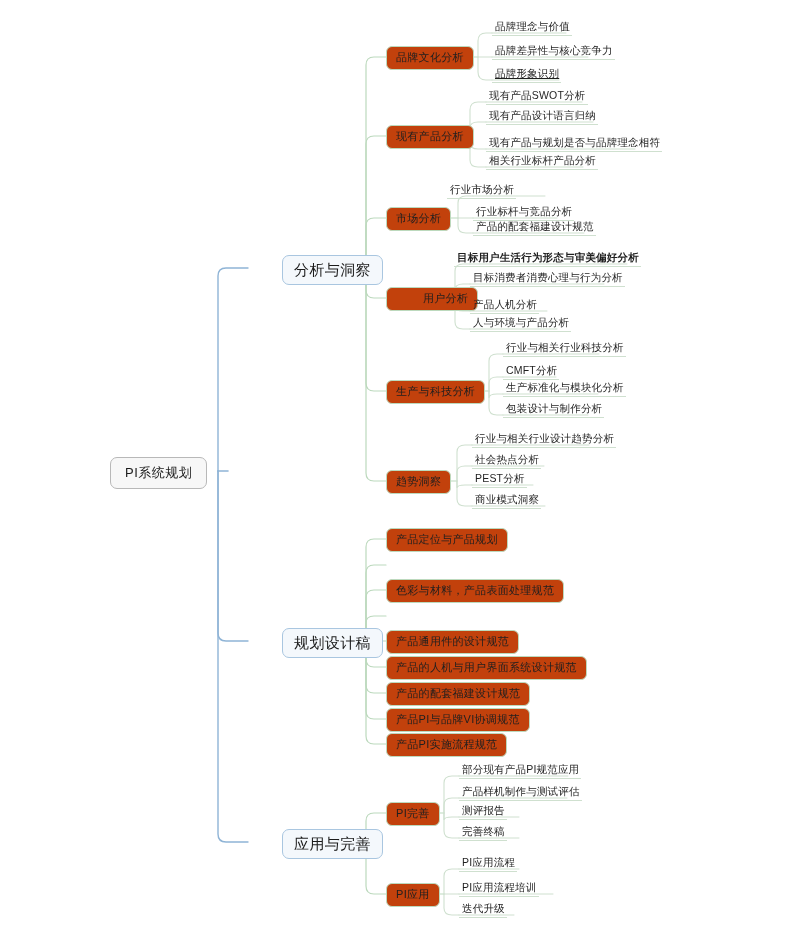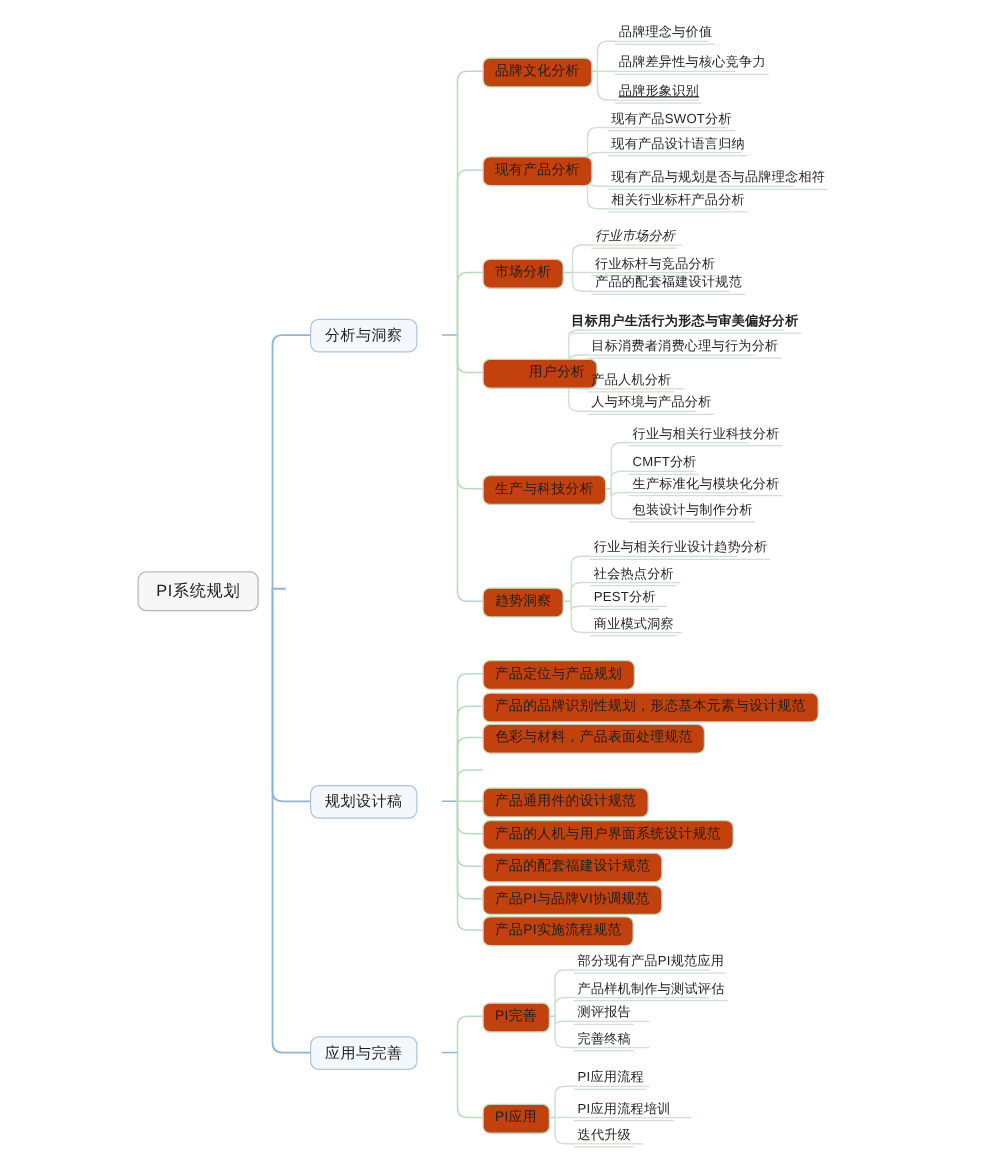--- a/index.html
+++ b/index.html
@@ -49,23 +49,24 @@
     padding: 8px 14px 9px 14px;
     letter-spacing: 0.5px;
   }
 
   
   .l2-node {
     border: 1px solid #a9c6e0;
     border-radius: 7px;
     background: #f4f8fc;
     color: #1b1b1b;
-    font-size: 12px;
+    font-size: 15px;
     padding: 6px 11px 7px 11px;
     letter-spacing: 0.4px;
+    margin-left: 34px;
   }
 
   
   .l3-node {
     border: 1px solid #bcd9bd;
     border-radius: 6px;
     background: #c2410c;
     color: #1f1f1f;
     font-size: 11px;
     padding: 5px 9px 6px 9px;
@@ -212,21 +213,21 @@
   <div class="node leaf-node" style="left:492px; top:45px;">品牌差异性与核心竞争力</div>
   <div class="node leaf-node" style="left:492px; top:68px;text-decoration:underline;">品牌形象识别</div>
 
   <div class="node l3-node" style="left:386px; top:125px;">现有产品分析</div>
   <div class="node leaf-node" style="left:486px; top:90px;">现有产品SWOT分析</div>
   <div class="node leaf-node" style="left:486px; top:110px;">现有产品设计语言归纳</div>
   <div class="node leaf-node" style="left:486px; top:137px;">现有产品与规划是否与品牌理念相符</div>
   <div class="node leaf-node" style="left:486px; top:155px;">相关行业标杆产品分析</div>
 
   <div class="node l3-node" style="left:386px; top:207px;">市场分析</div>
-  <div class="node leaf-node" style="left:473px; top:184px;font-style:italic;">行业市场分析</div>
+  <div class="node leaf-node" style="left:447px; top:184px;">行业市场分析</div>
   <div class="node leaf-node" style="left:473px; top:206px;">行业标杆与竞品分析</div>
   <div class="node leaf-node" style="left:473px; top:221px;">产品的配套福建设计规范</div>
 
   <div class="node l3-node" style="left:386px; top:287px;padding-left:36px;">用户分析</div>
   <div class="node leaf-node" style="left:454px; top:252px;font-weight:bold;">目标用户生活行为形态与审美偏好分析</div>
   <div class="node leaf-node" style="left:470px; top:272px;">目标消费者消费心理与行为分析</div>
   <div class="node leaf-node" style="left:470px; top:299px;">产品人机分析</div>
   <div class="node leaf-node" style="left:470px; top:317px;">人与环境与产品分析</div>
 
   <div class="node l3-node" style="left:386px; top:380px;">生产与科技分析</div>
@@ -235,21 +236,20 @@
   <div class="node leaf-node" style="left:503px; top:382px;">生产标准化与模块化分析</div>
   <div class="node leaf-node" style="left:503px; top:403px;">包装设计与制作分析</div>
 
   <div class="node l3-node" style="left:386px; top:470px;">趋势洞察</div>
   <div class="node leaf-node" style="left:472px; top:433px;">行业与相关行业设计趋势分析</div>
   <div class="node leaf-node" style="left:472px; top:454px;">社会热点分析</div>
   <div class="node leaf-node" style="left:472px; top:473px;">PEST分析</div>
   <div class="node leaf-node" style="left:472px; top:494px;">商业模式洞察</div>
 
   <div class="node l3-node" style="left:386px; top:528px;">产品定位与产品规划</div>
-  <div class="node l3-node" style="left:386px; top:554px;">产品的品牌识别性规划，形态基本元素与设计规范</div>
   <div class="node l3-node" style="left:386px; top:579px;">色彩与材料，产品表面处理规范</div>
   <div class="node l3-node" style="left:386px; top:630px;">产品通用件的设计规范</div>
   <div class="node l3-node" style="left:386px; top:656px;">产品的人机与用户界面系统设计规范</div>
   <div class="node l3-node" style="left:386px; top:682px;">产品的配套福建设计规范</div>
   <div class="node l3-node" style="left:386px; top:708px;">产品PI与品牌VI协调规范</div>
   <div class="node l3-node" style="left:386px; top:733px;">产品PI实施流程规范</div>
 
   <div class="node l3-node" style="left:386px; top:802px;">PI完善</div>
   <div class="node leaf-node" style="left:459px; top:764px;">部分现有产品PI规范应用</div>
   <div class="node leaf-node" style="left:459px; top:786px;">产品样机制作与测试评估</div>

